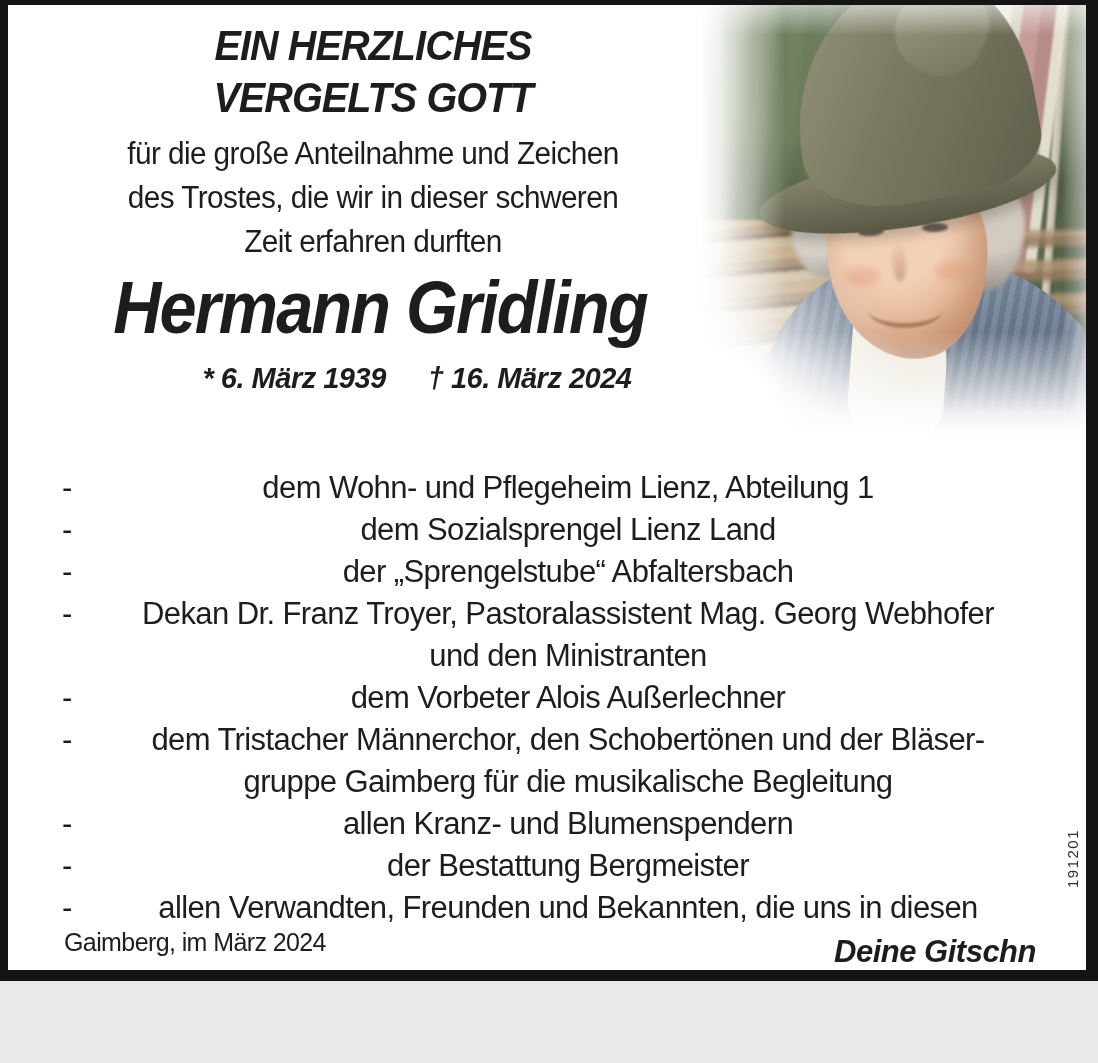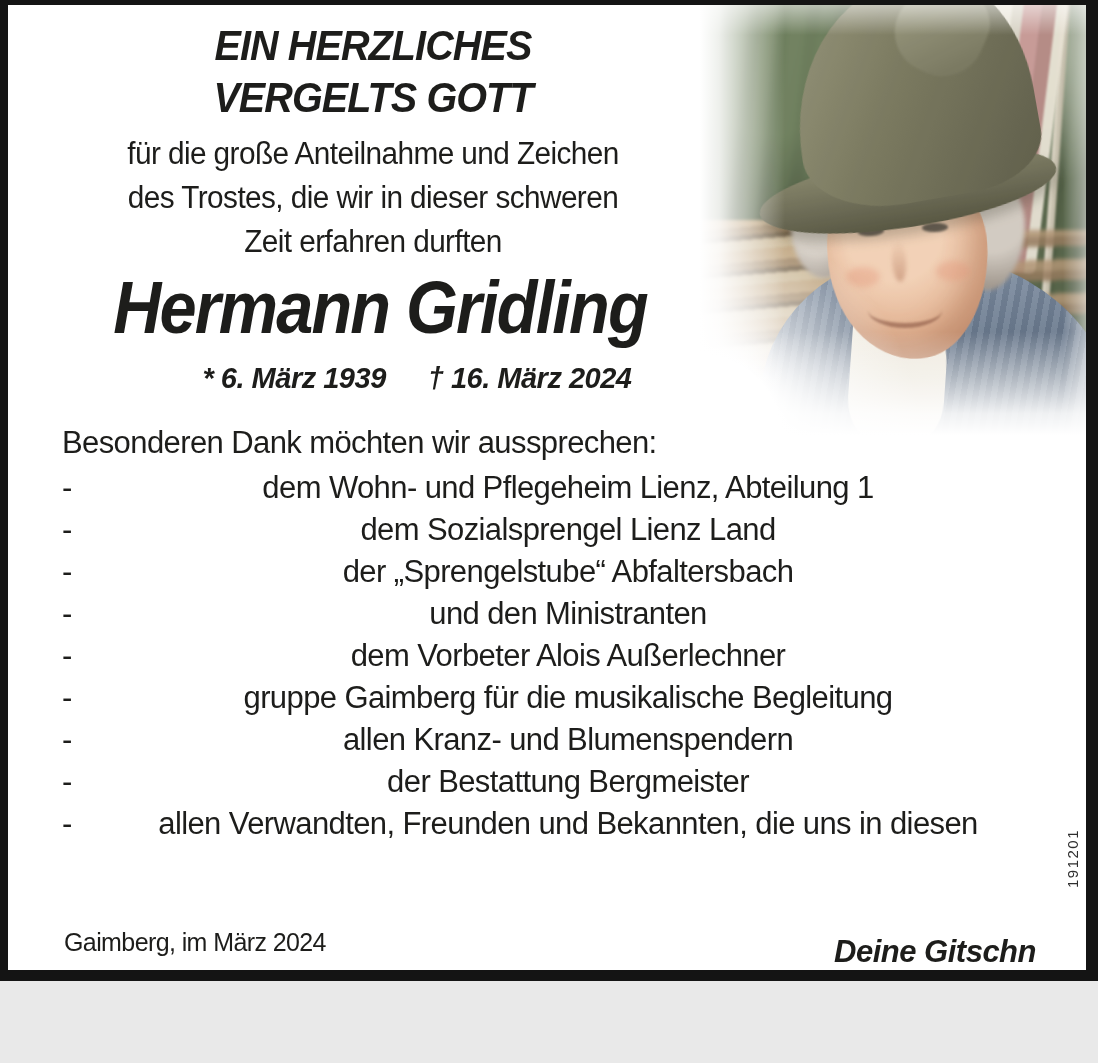--- a/index.html
+++ b/index.html
@@ -221,21 +221,20 @@
     <div>des Trostes, die wir in dieser schweren</div>
     <div>Zeit erfahren durften</div>
   </div>
 
   <div class="name">Hermann Gridling</div>
 
   <div class="dates">
     <span>* 6. März 1939</span><span class="date-sep"></span><span>† 16. März 2024</span>
   </div>
 
-  <div class="thanks-intro">Besonderen Dank möchten wir aussprechen:</div>
 
   <div class="thanks-list">
       <div class="thanks-item">
         <span class="dash">-</span>
         <div class="item-lines">
           <div class="item-line">dem Wohn- und Pflegeheim Lienz, Abteilung 1</div>
         </div>
       </div>
       <div class="thanks-item">
         <span class="dash">-</span>
@@ -245,32 +244,34 @@
       </div>
       <div class="thanks-item">
         <span class="dash">-</span>
         <div class="item-lines">
           <div class="item-line">der „Sprengelstube“ Abfaltersbach</div>
         </div>
       </div>
       <div class="thanks-item">
         <span class="dash">-</span>
         <div class="item-lines">
+          <div class="item-line">Dekan Dr. Franz Troyer, Pastoralassistent Mag. Georg Webhofer</div>
           <div class="item-line">und den Ministranten</div>
         </div>
       </div>
       <div class="thanks-item">
         <span class="dash">-</span>
         <div class="item-lines">
           <div class="item-line">dem Vorbeter Alois Außerlechner</div>
         </div>
       </div>
       <div class="thanks-item">
         <span class="dash">-</span>
         <div class="item-lines">
+          <div class="item-line">dem Tristacher Männerchor, den Schobertönen und der Bläser-</div>
           <div class="item-line">gruppe Gaimberg für die musikalische Begleitung</div>
         </div>
       </div>
       <div class="thanks-item">
         <span class="dash">-</span>
         <div class="item-lines">
           <div class="item-line">allen Kranz- und Blumenspendern</div>
         </div>
       </div>
       <div class="thanks-item">

